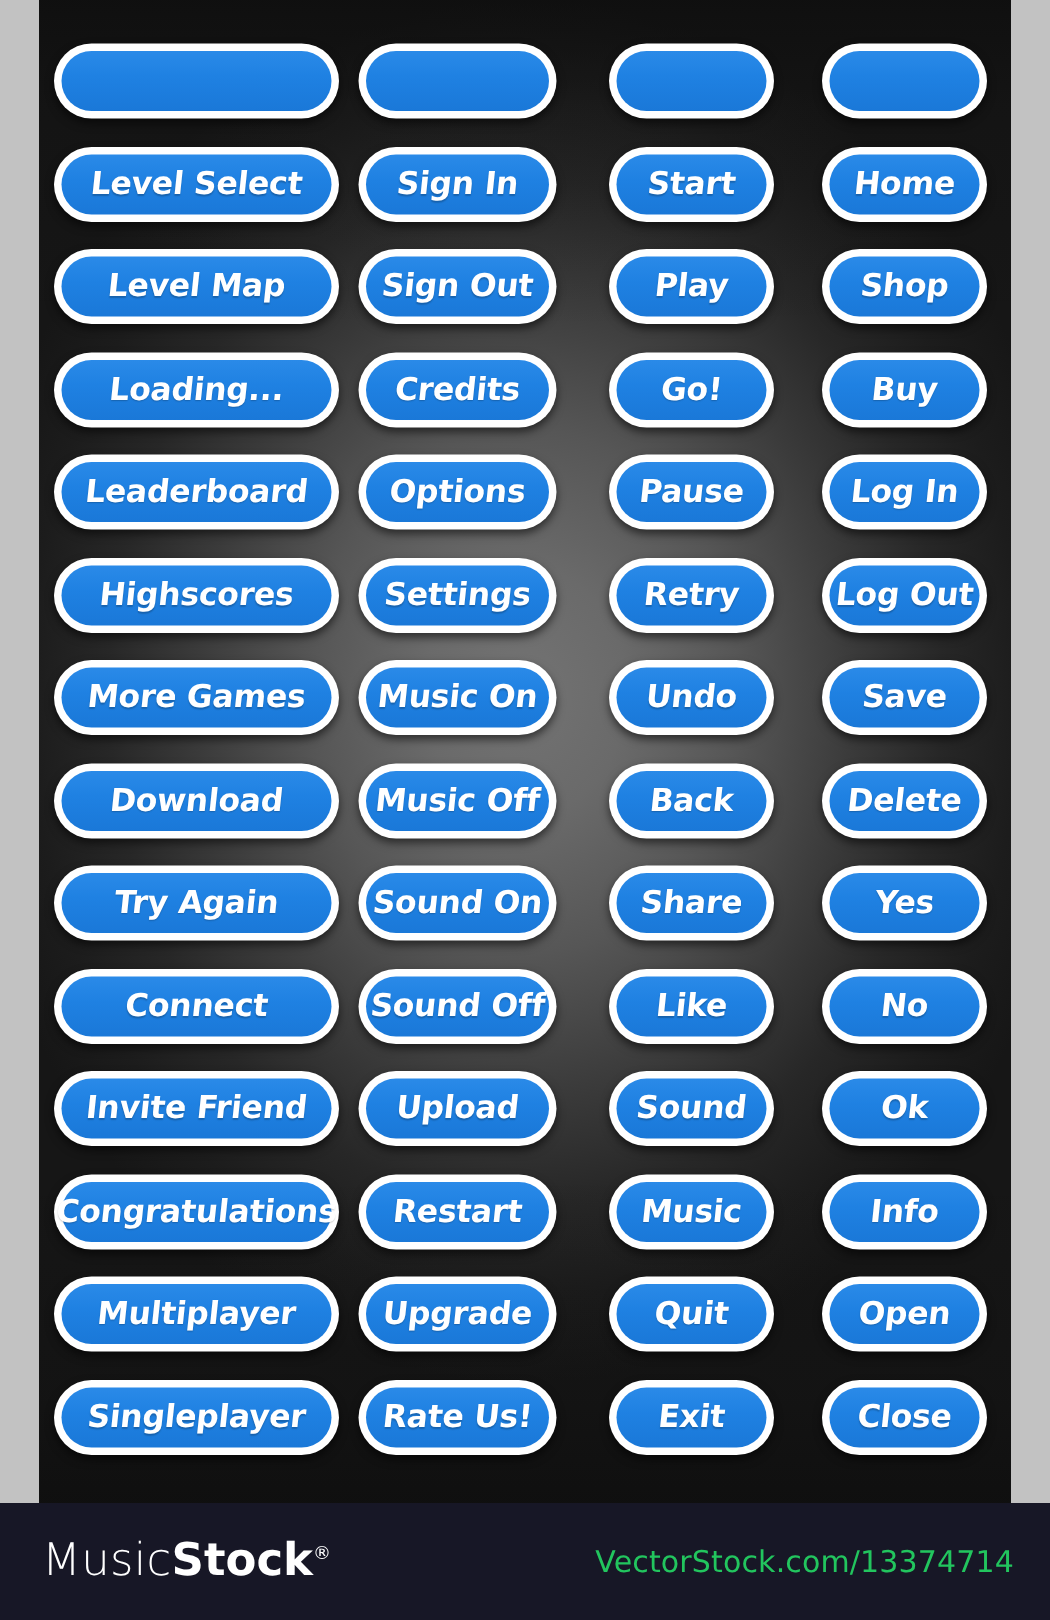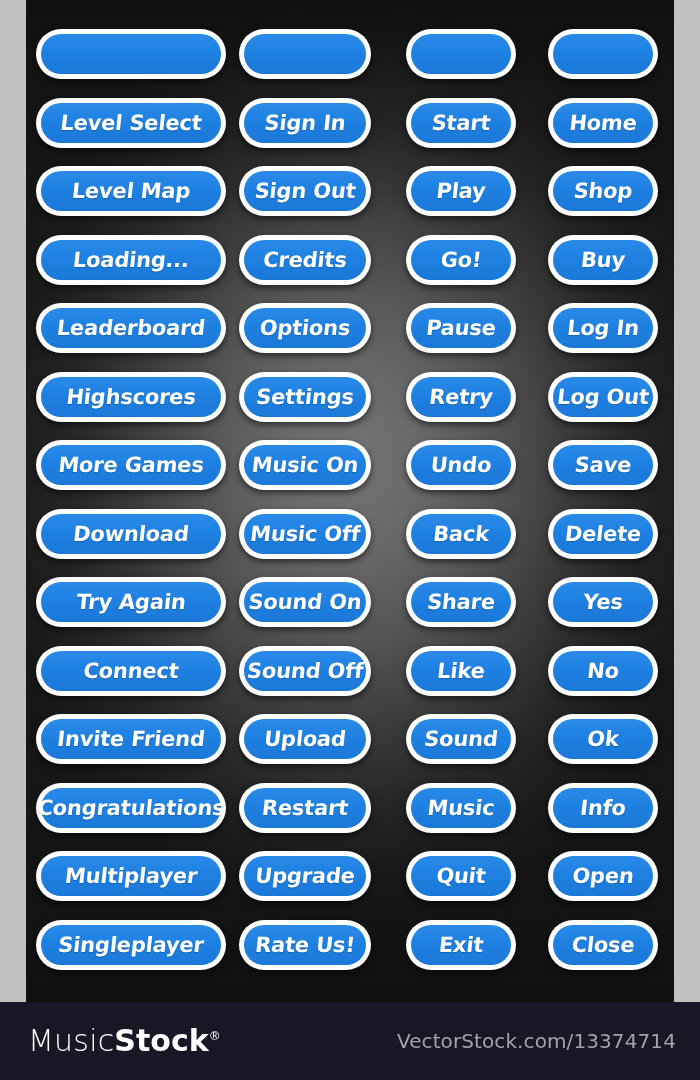--- a/index.html
+++ b/index.html
@@ -150,21 +150,21 @@
   }
   #logo .lg-light { font-weight: 300; letter-spacing: 0.2px; }
   #logo .lg-bold  { font-weight: bold; text-align: center; }
   #logo .lg-reg   { font-size: 12px; vertical-align: super; font-weight: normal; }
 
   #wm-url {
     position: absolute;
     right: 24px;
     top: 50%;
     transform: translateY(-50%);
-    color: #a3a3a3;
+    color: #22c55e;
     font-family: "DejaVu Sans", sans-serif;
     font-size: 20px;
     white-space: nowrap;
     letter-spacing: 0.1px;
   }
 </style>
 </head>
 <body>
 
 <div id="stage">

